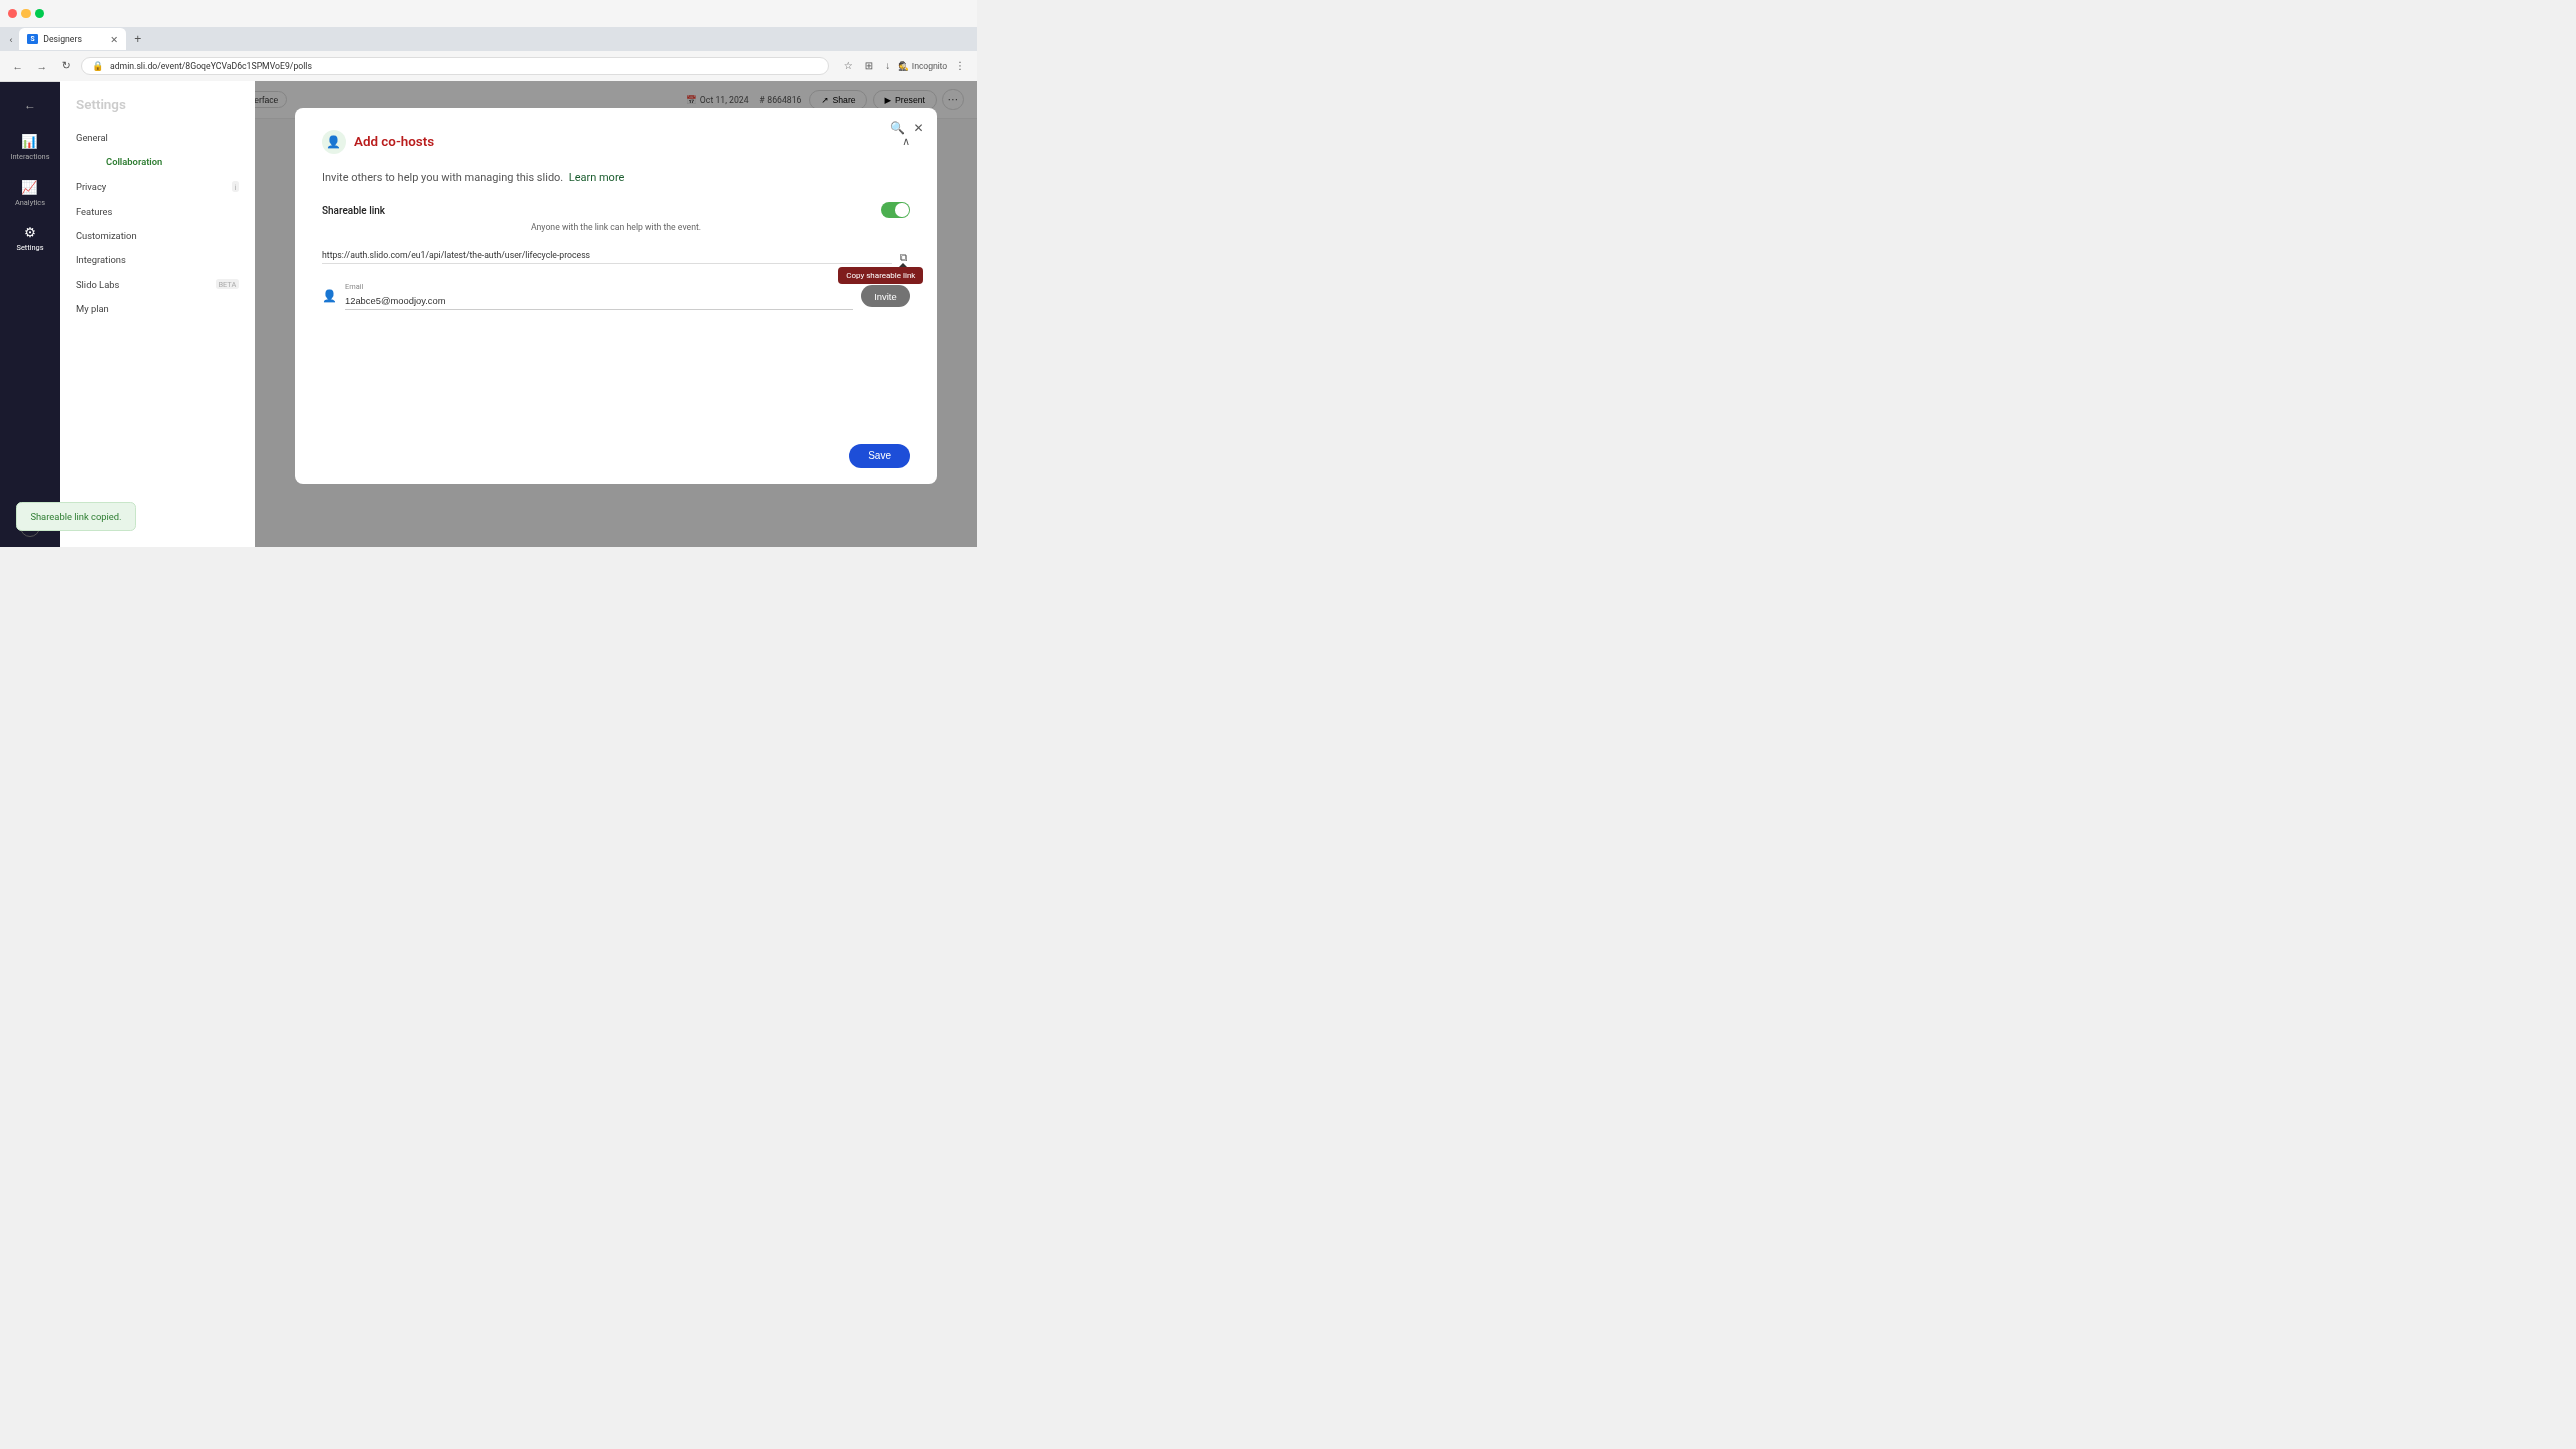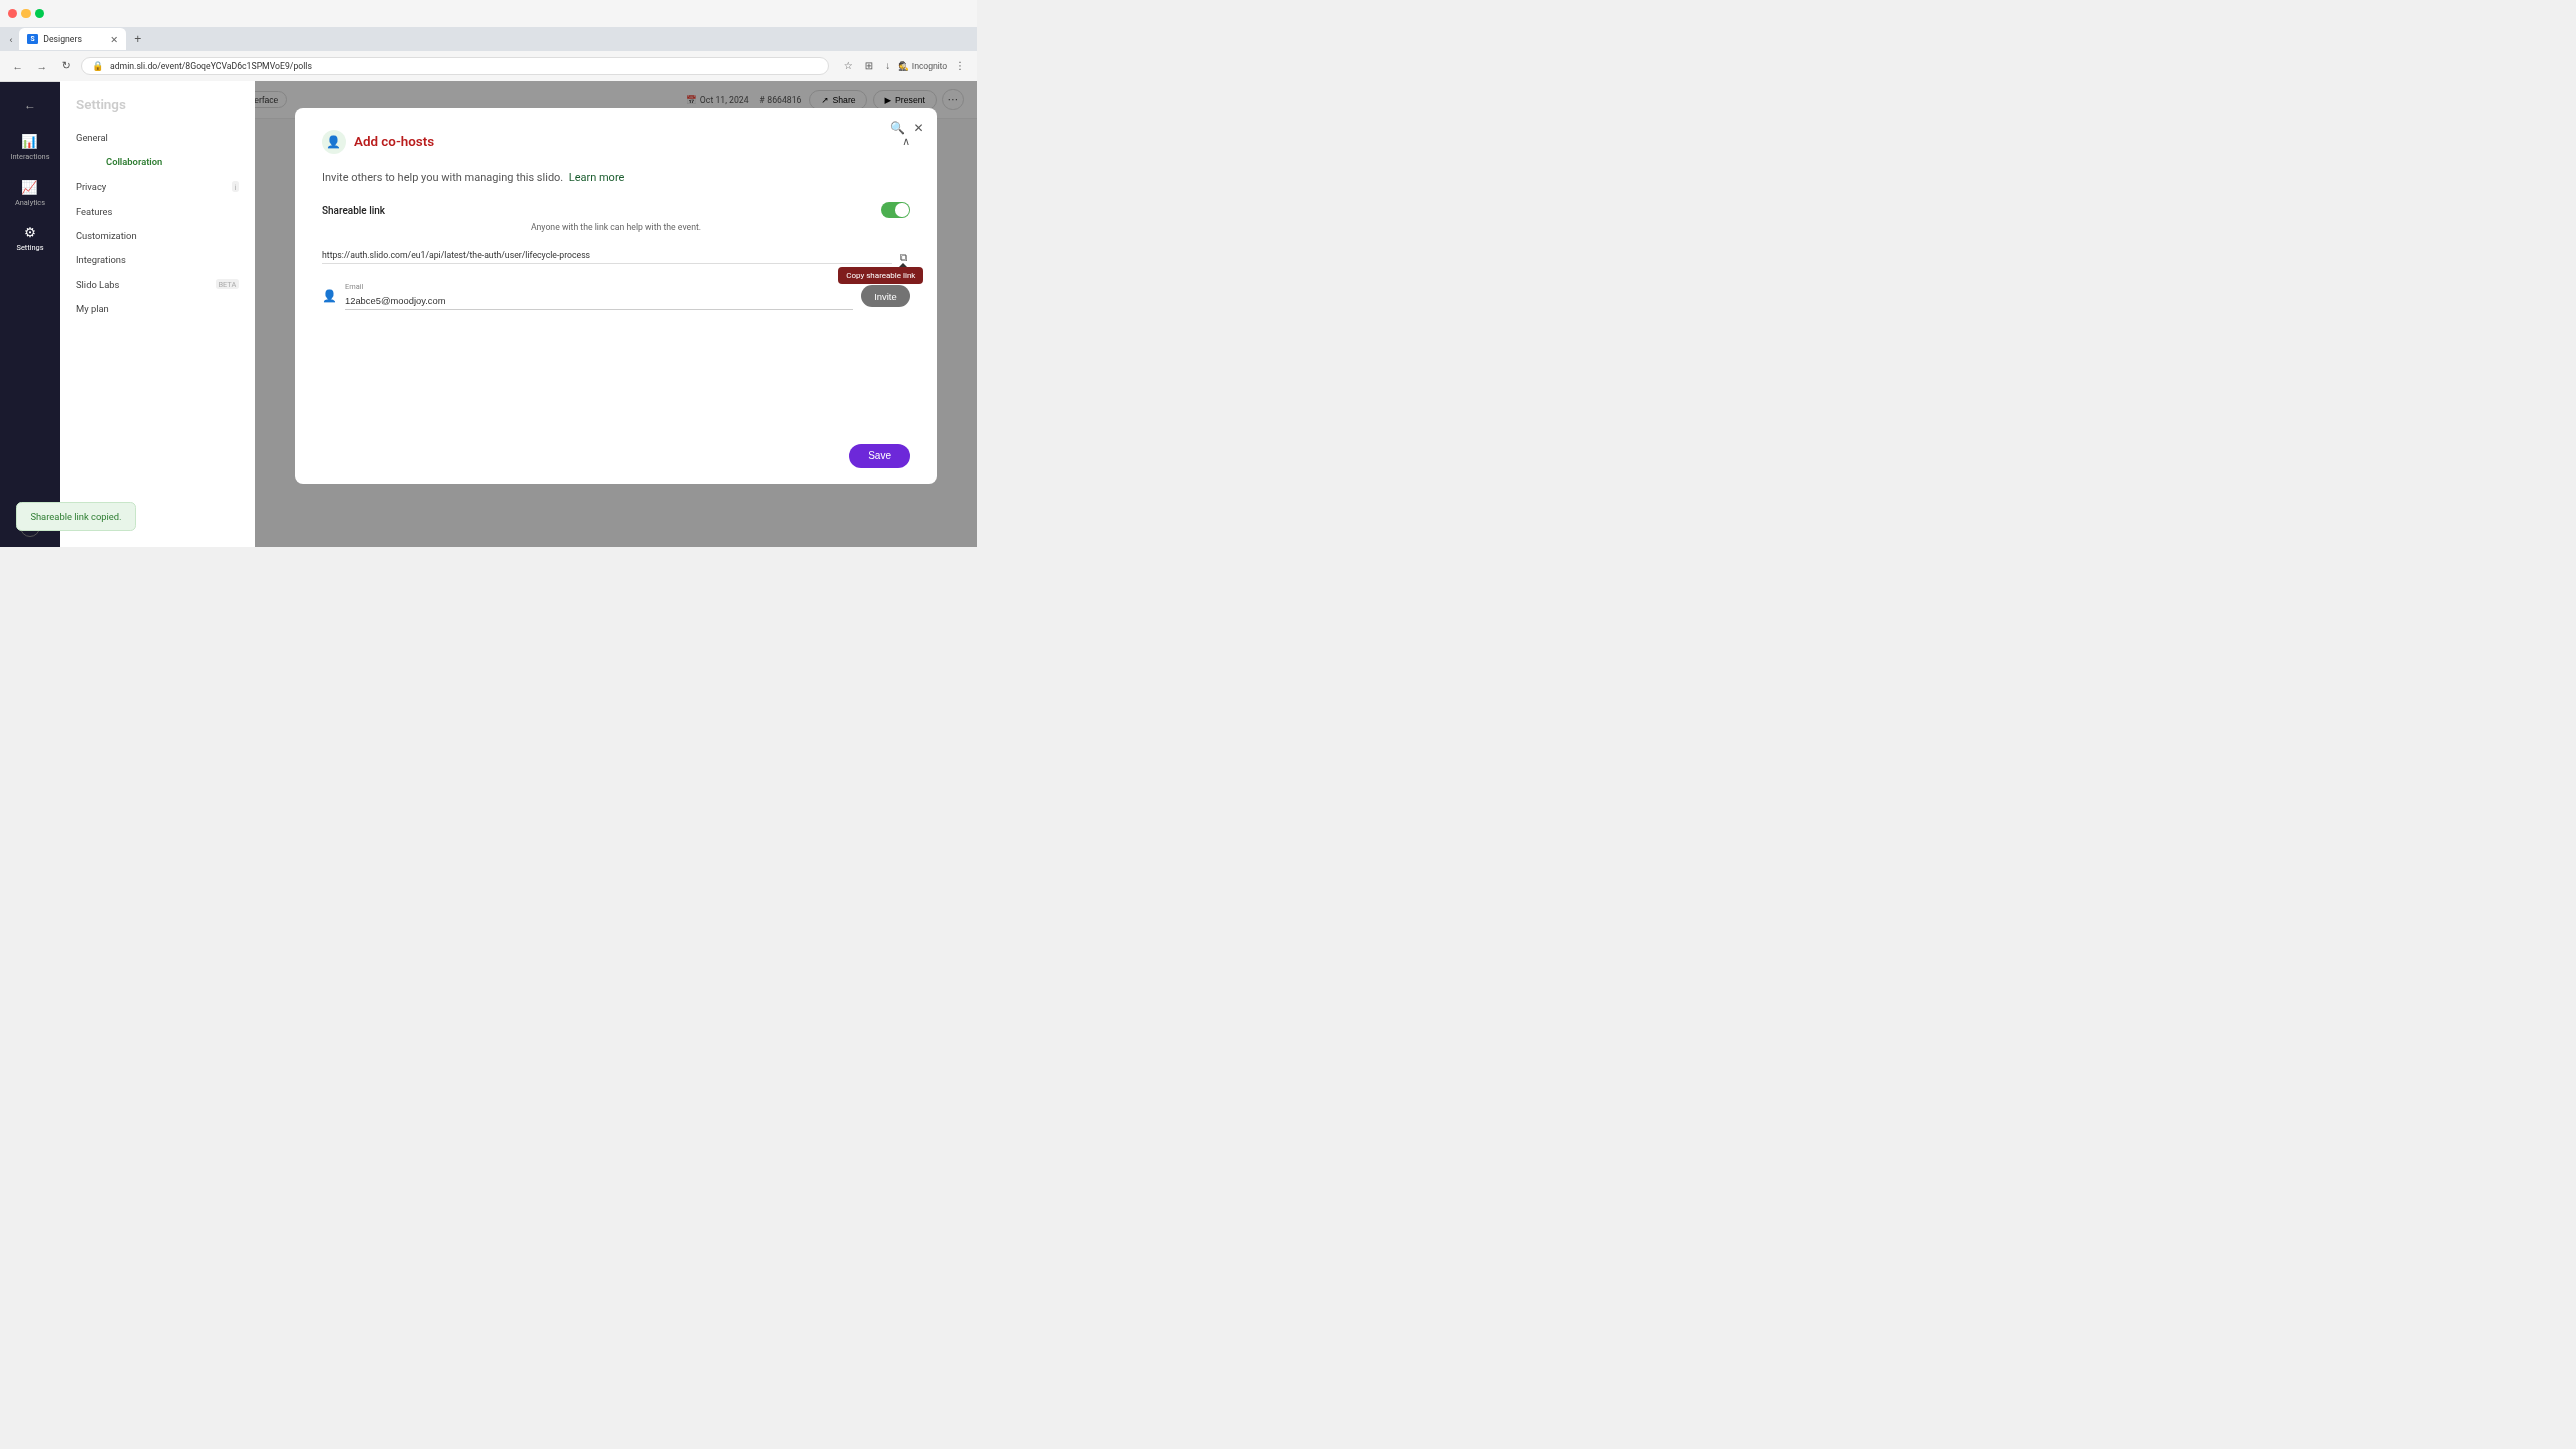--- a/index.html
+++ b/index.html
@@ -478,21 +478,21 @@
       cursor: pointer;
     }
 
     
     .modal-footer {
       position: absolute;
       bottom: 16px;
       right: 27px;
     }
     .save-btn {
-      background: #6d28d9;
+      background: #1d4ed8;
       color: white;
       border: none;
       border-radius: 13.4px;
       padding: 6.7px 19px;
       font-size: 10px;
       cursor: pointer;
       font-weight: 500;
     }
 
     

